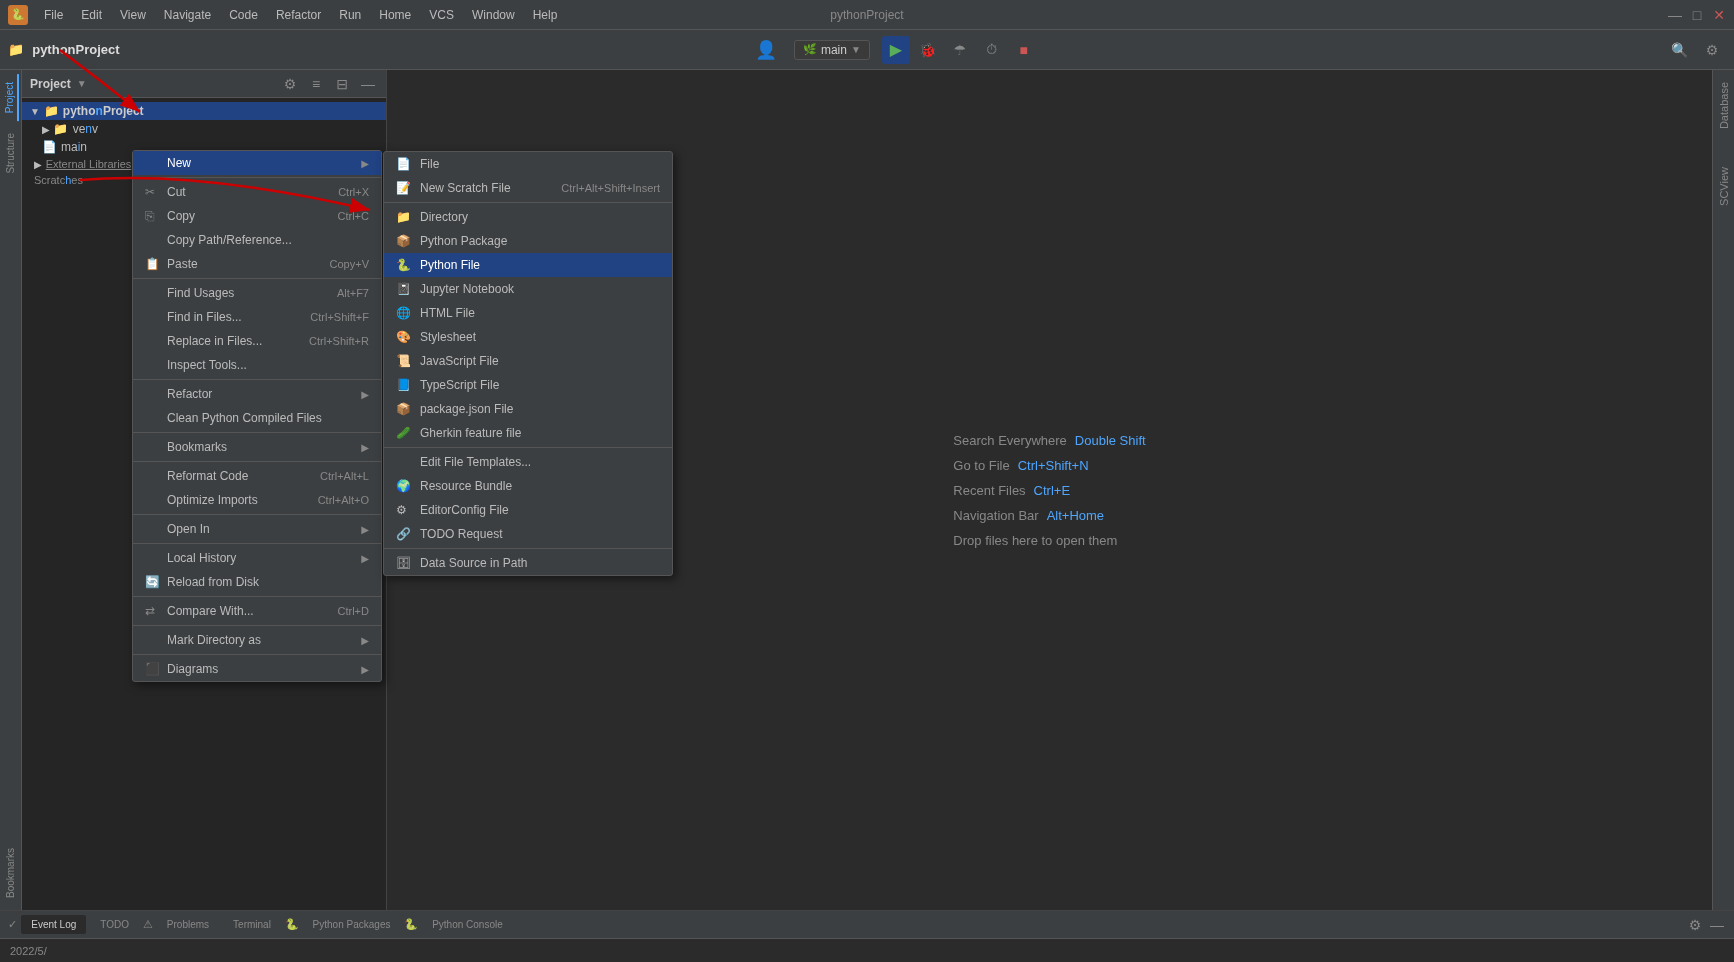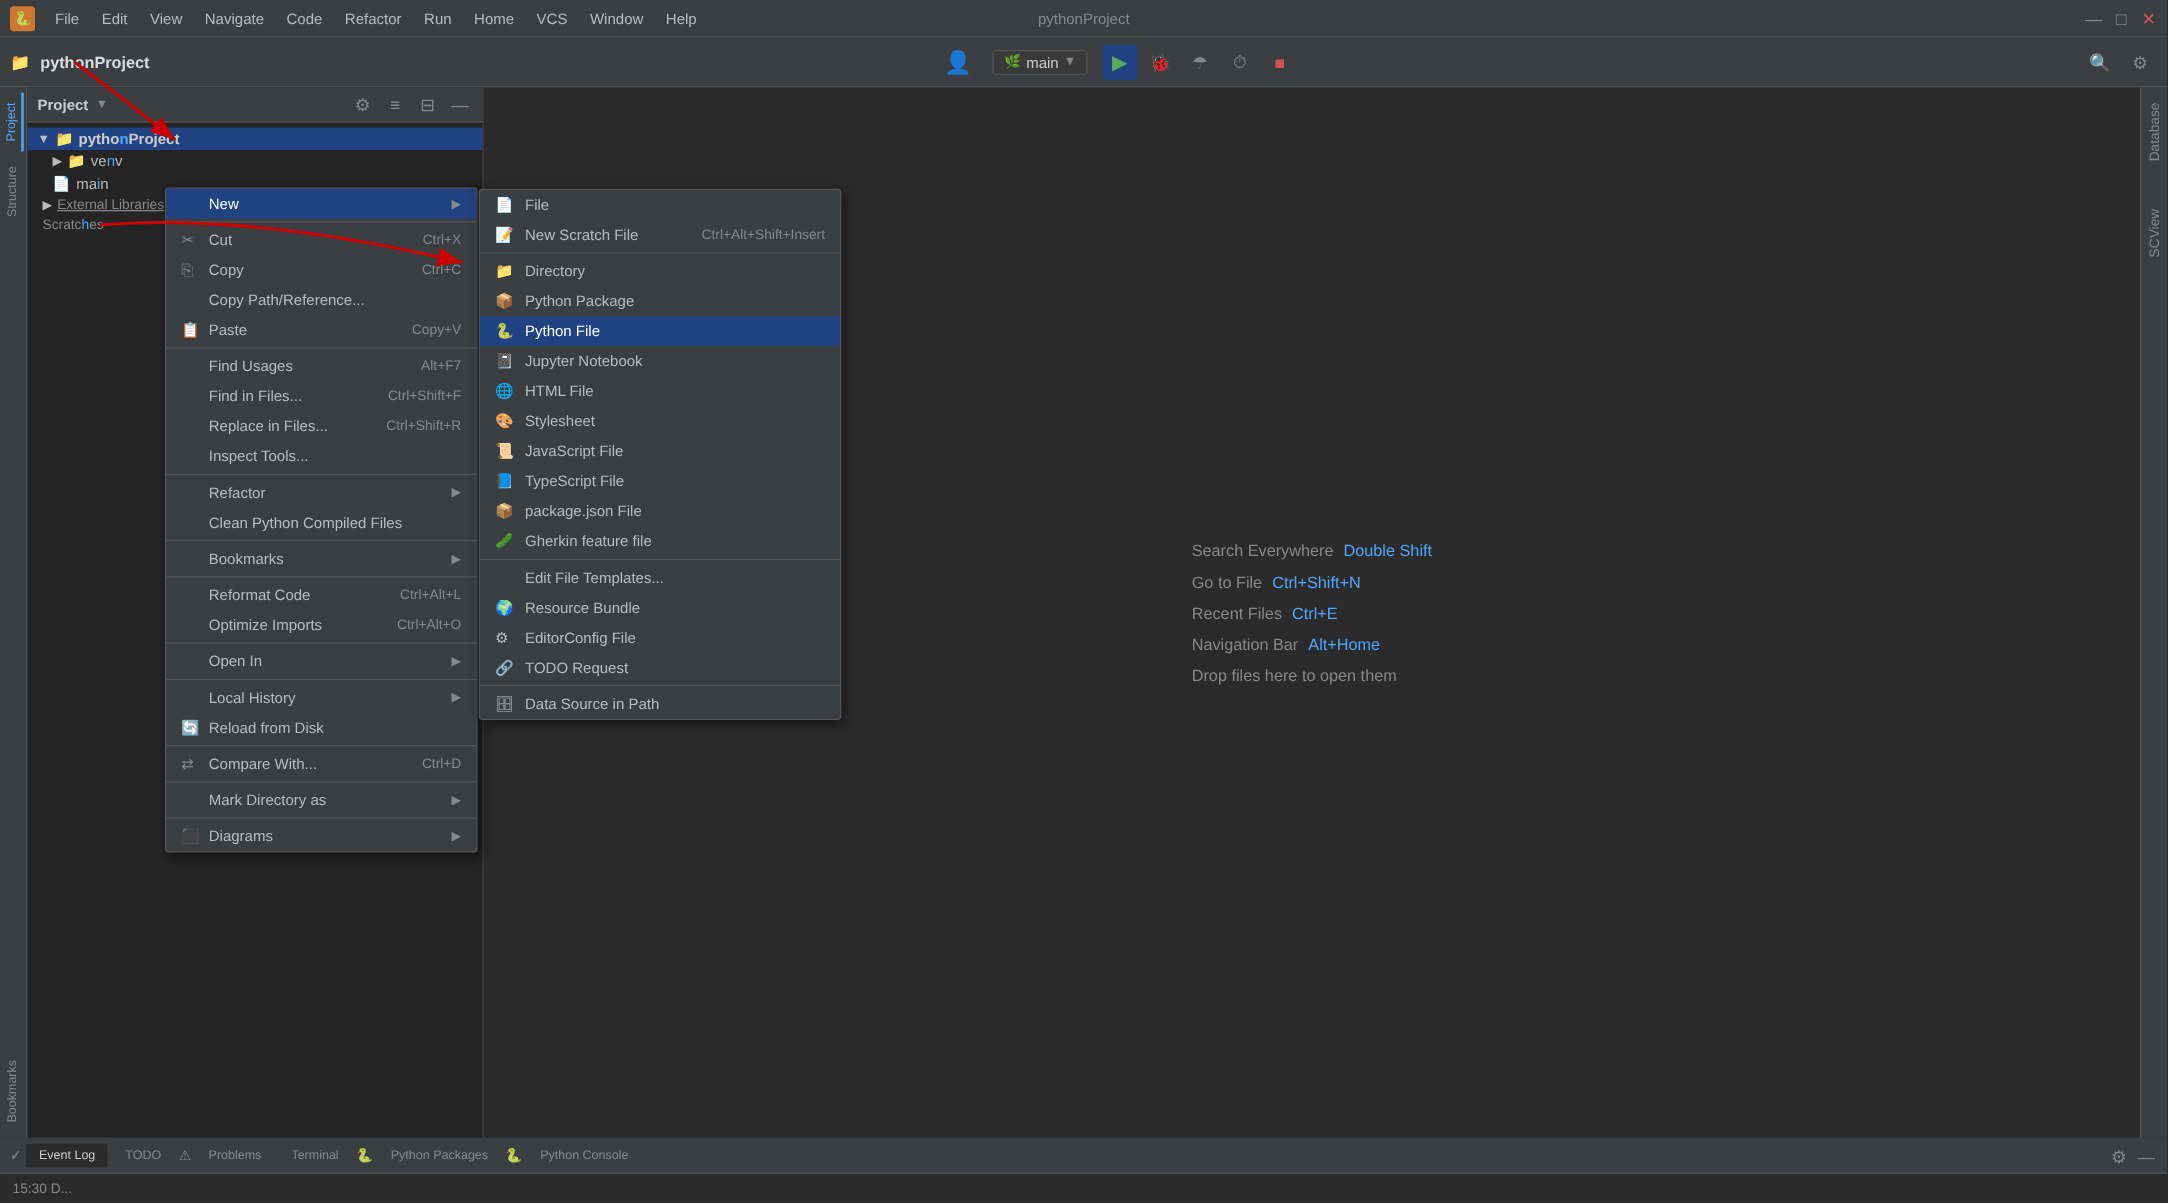--- a/index.html
+++ b/index.html
@@ -581,20 +581,23 @@
     <span style="font-size:11px;color:#888;">🐍</span>
     <span class="bottom-tab">Python Packages</span>
     <span style="font-size:11px;color:#888;">🐍</span>
     <span class="bottom-tab">Python Console</span>
     <div style="flex:1;"></div>
     <span class="toolbar-btn" style="width:18px;height:18px;">⚙</span>
     <span class="toolbar-btn" style="width:18px;height:18px;">—</span>
   </div>
   <div class="bottom-content">
     <div class="bottom-log-line">
+      <span style="color:#888;">2022/5/</span>
+    </div>
+    <div class="bottom-log-line">
       <span style="color:#888;">15:30 D...</span>
     </div>
 
   </div>
 </div>
 
 <svg style="position:absolute;top:0;left:0;width:1734px;height:962px;pointer-events:none;z-index:300;">
 
   <defs>
     <marker id="arrowhead1" markerWidth="8" markerHeight="6" refX="8" refY="3" orient="auto">

